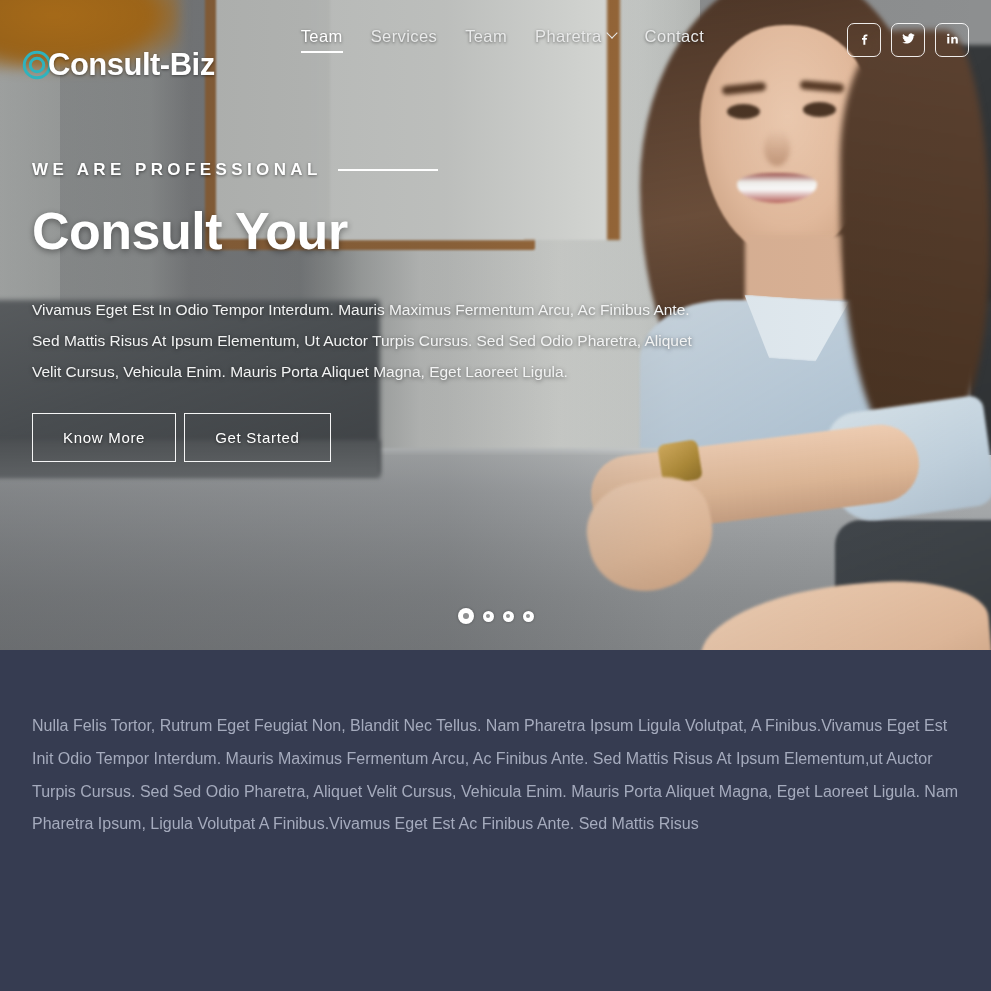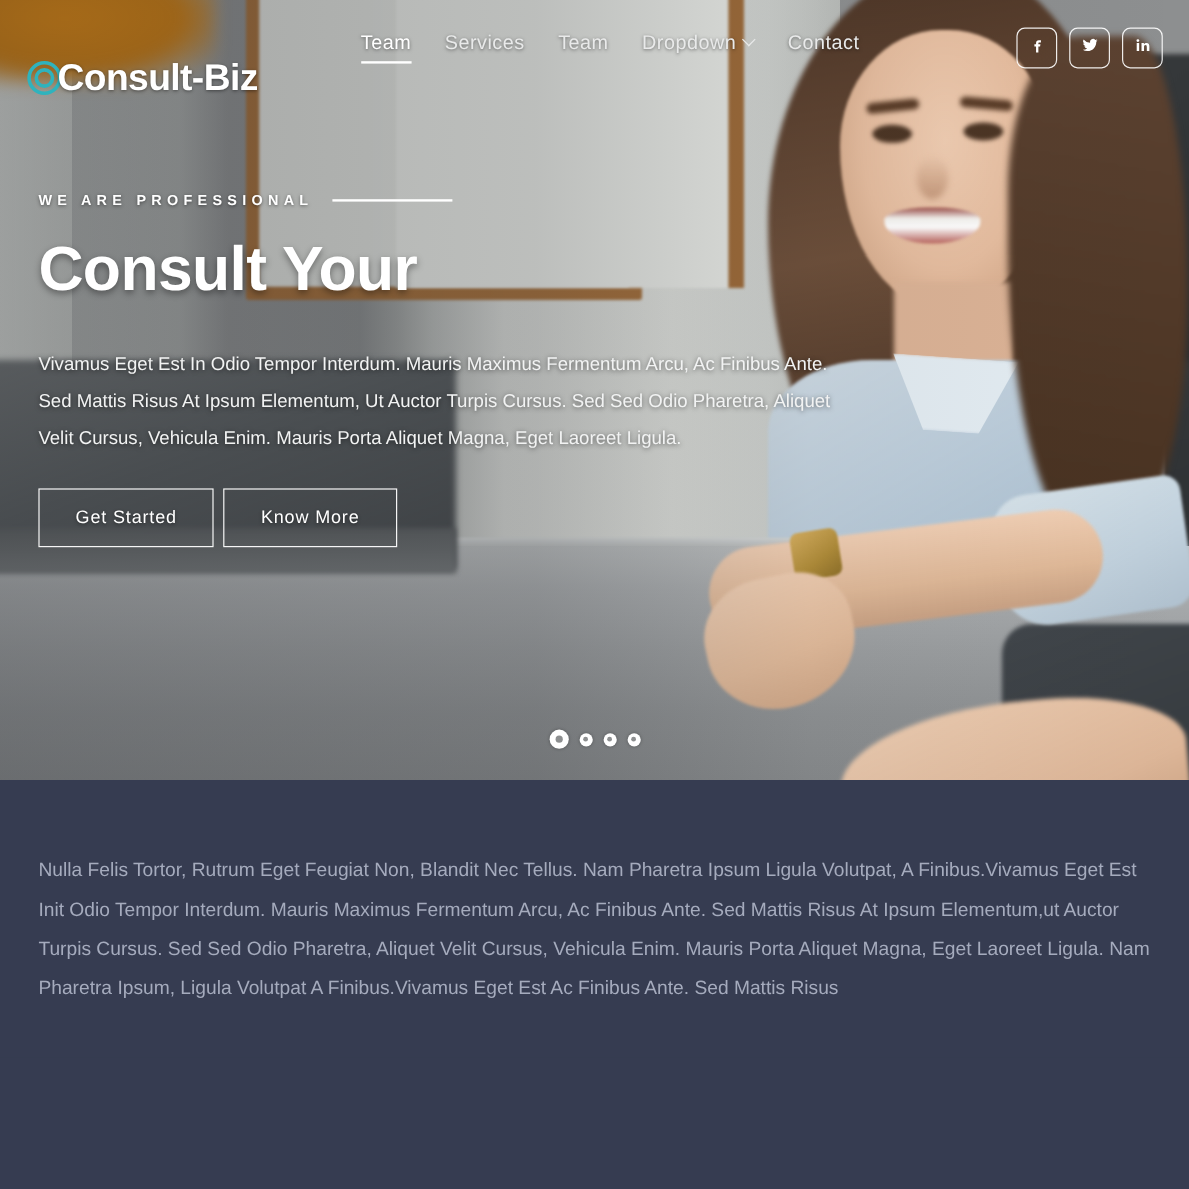--- a/index.html
+++ b/index.html
@@ -255,21 +255,21 @@
     cursor:pointer; color:#fff;
   }
   .social-btn svg { width:15px; height:15px; fill:#fff; }
 
   
   .hero-content {
     position:absolute; left:32px; top:160px; z-index:30; width:680px;
   }
   .eyebrow-row { display:flex; align-items:center; gap:16px; margin-bottom:22px; }
   .eyebrow {
-    color:#fff; font-size:12px; font-weight:bold;
+    color:#fff; font-size:17px; font-weight:bold;
     letter-spacing:4.4px; text-shadow:0 1px 3px rgba(0,0,0,.5);
     white-space:nowrap;
   }
   .eyebrow-line { width:100px; height:2px; background:#fff; }
 
   .hero-title {
     color:#fff; font-size:52px; font-weight:bold; line-height:1.12;
     letter-spacing:-.5px; text-shadow:0 2px 6px rgba(0,0,0,.4);
     margin-bottom:34px;
   }
@@ -376,21 +376,21 @@
       <div class="nav-item active">
         <span>Team</span>
       </div>
       <div class="nav-item">
         <span>Services</span>
       </div>
       <div class="nav-item">
         <span>Team</span>
       </div>
       <div class="nav-item">
-        <span>Dropdown</span>
+        <span>Pharetra</span>
         <span class="chev"></span>
       </div>
       <div class="nav-item">
         <span>Contact</span>
       </div>
     </nav>
 
     <div class="socials">
       <div class="social-btn">
         <span>
@@ -422,22 +422,22 @@
       <div class="eyebrow-line"></div>
     </div>
 
     <h1 class="hero-title">
       <span>Consult Your</span><br>
     </h1>
 
     <p class="hero-desc">Vivamus Eget Est In Odio Tempor Interdum. Mauris Maximus Fermentum Arcu, Ac Finibus Ante. Sed Mattis Risus At Ipsum Elementum, Ut Auctor Turpis Cursus. Sed Sed Odio Pharetra, Aliquet Velit Cursus, Vehicula Enim. Mauris Porta Aliquet Magna, Eget Laoreet Ligula.</p>
 
     <div class="hero-buttons">
+      <button class="hero-btn">Know More</button>
       <button class="hero-btn">Get Started</button>
-      <button class="hero-btn">Know More</button>
     </div>
   </div>
 
   <div class="dots">
     <span class="dot active"></span>
     <span class="dot"></span>
     <span class="dot"></span>
     <span class="dot"></span>
   </div>
 </section>

